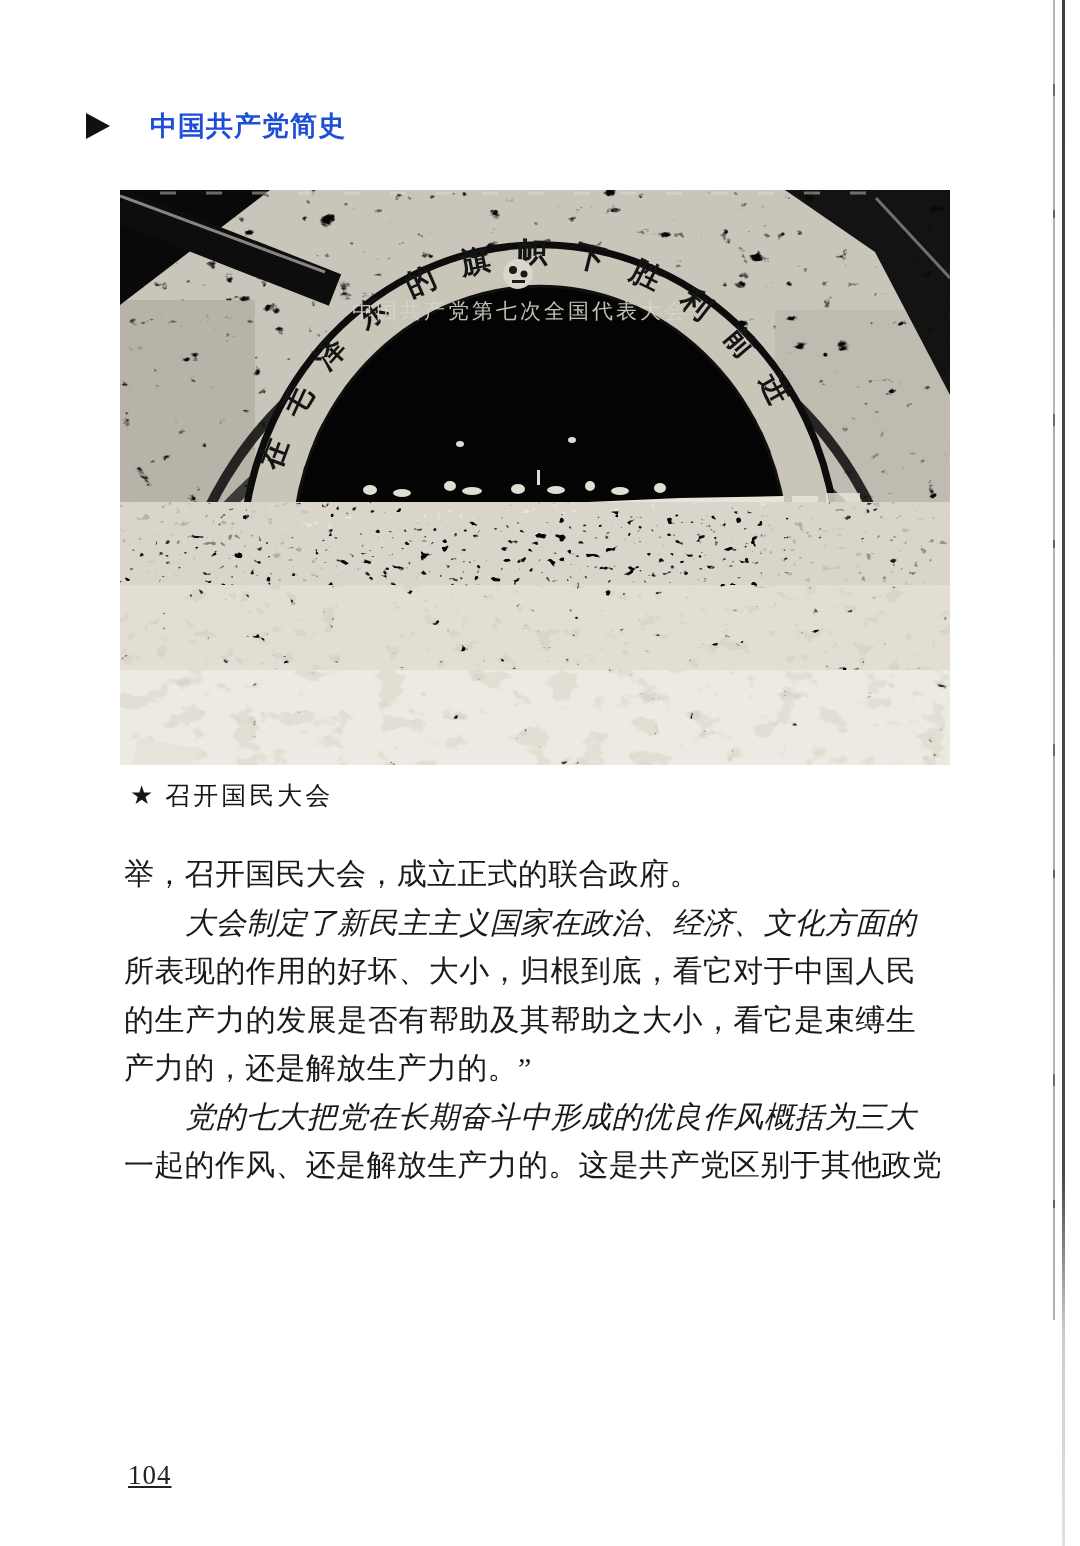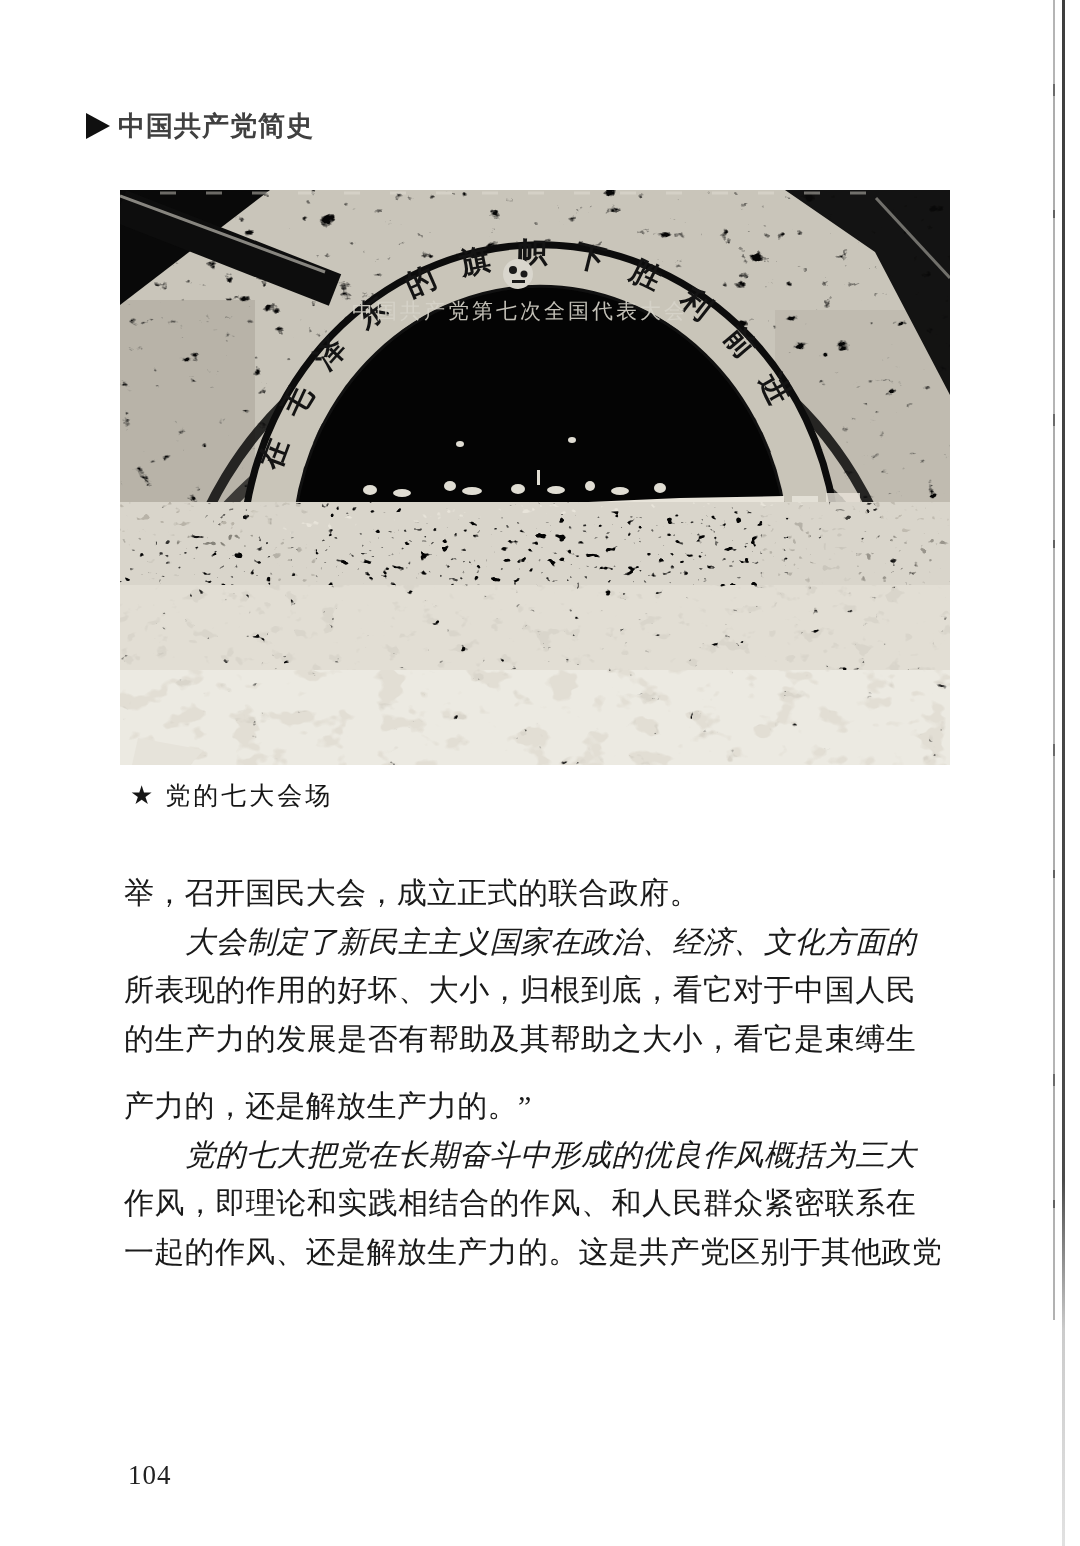--- a/index.html
+++ b/index.html
@@ -24,39 +24,39 @@
   .header{position:absolute;left:86px;top:108px;display:flex;align-items:center;}
   .tri-icon{
     width:0;height:0;display:inline-block;
     border-left:24px solid #101010;
     border-top:13px solid transparent;
     border-bottom:13px solid transparent;
     margin-right:8px;
   }
   .header-title{
     font-family:"Liberation Sans","DejaVu Sans",sans-serif;
-    font-weight:bold;font-size:27px;letter-spacing:1px;color:#404040;
+    font-weight:bold;font-size:27px;letter-spacing:1px;color:#1d4ed8;margin-left:32px;
   }
   
   .photo-wrap{position:absolute;left:120px;top:190px;width:830px;height:575px;background:#060606;}
   .photo-wrap svg{display:block;}
   
   .caption{position:absolute;left:130px;top:779px;font-size:25px;letter-spacing:3px;color:#161616;}
   .caption .star{margin-right:12px;letter-spacing:0;font-size:26px;}
   
   .bodytext{position:absolute;left:124px;top:850px;width:792px;}
   .line{
     font-size:30px;line-height:48.5px;letter-spacing:.3px;
     text-align:justify;text-align-last:justify;
     white-space:nowrap;color:#1a1a1a;
   }
-  .line.short{text-align-last:left;margin-top:19px;}
+  .line.short{text-align-last:left;}
   .line.indent{text-indent:61px;font-style:italic;}
   
-  .page-number{position:absolute;left:128px;top:1460px;font-size:27px;letter-spacing:1px;color:#222;}
+  .page-number{position:absolute;left:128px;top:1460px;font-size:27px;letter-spacing:1px;color:#222;text-decoration:underline;}
 </style>
 </head>
 <body>
 
 <div class="scan-line-1"></div>
 <div class="scan-line-2"></div>
 
 <div class="header">
   <span class="tri-icon"></span>
   <span class="header-title">中国共产党简史</span>
@@ -183,27 +183,26 @@
     <rect x="0" y="312" width="830" height="263" fill="#d9d5cb" filter="url(#fCrowd1)"></rect>
     <rect x="0" y="395" width="830" height="180" fill="#e2ded4" filter="url(#fCrowd2)"></rect>
     <rect x="0" y="480" width="830" height="95" fill="#eceae2" filter="url(#fCrowd3)"></rect>
   </g>
 
   <polygon points="18,548 84,560 70,575 12,575" fill="#e6e3da"></polygon>
 </svg>
 </div>
 
 <div class="caption">
-  <span class="star">★</span><span>党的七大会场</span>
+  <span class="star">★</span><span>召开国民大会</span>
 </div>
 
 <div class="bodytext">
   <div class="line short">举，召开国民大会，成立正式的联合政府。</div>
   <div class="line indent">大会制定了新民主主义国家在政治、经济、文化方面的</div>
   <div class="line">所表现的作用的好坏、大小，归根到底，看它对于中国人民</div>
   <div class="line">的生产力的发展是否有帮助及其帮助之大小，看它是束缚生</div>
   <div class="line short">产力的，还是解放生产力的。”</div>
   <div class="line indent">党的七大把党在长期奋斗中形成的优良作风概括为三大</div>
-  <div class="line">作风，即理论和实践相结合的作风、和人民群众紧密联系在</div>
   <div class="line">一起的作风、还是解放生产力的。这是共产党区别于其他政党</div>
 </div>
 
 <div class="page-number">104</div>
 
 </body></html>

